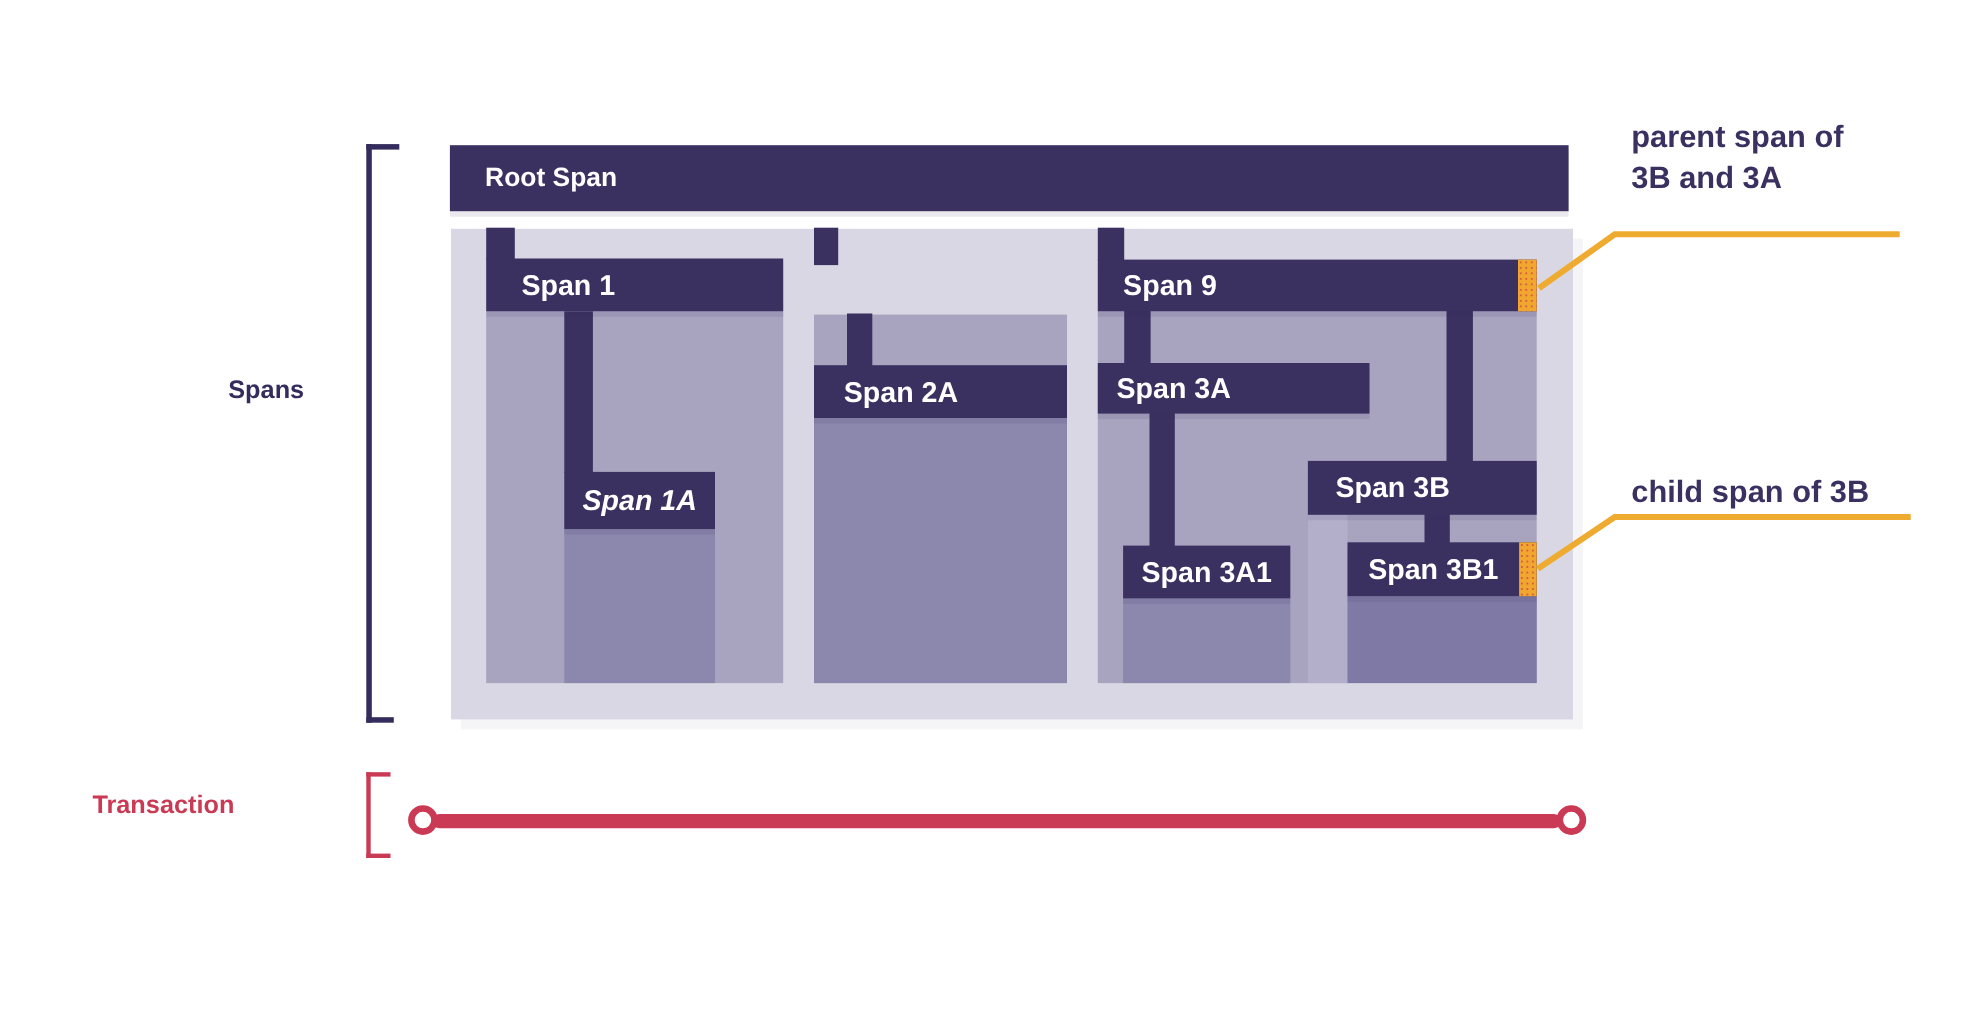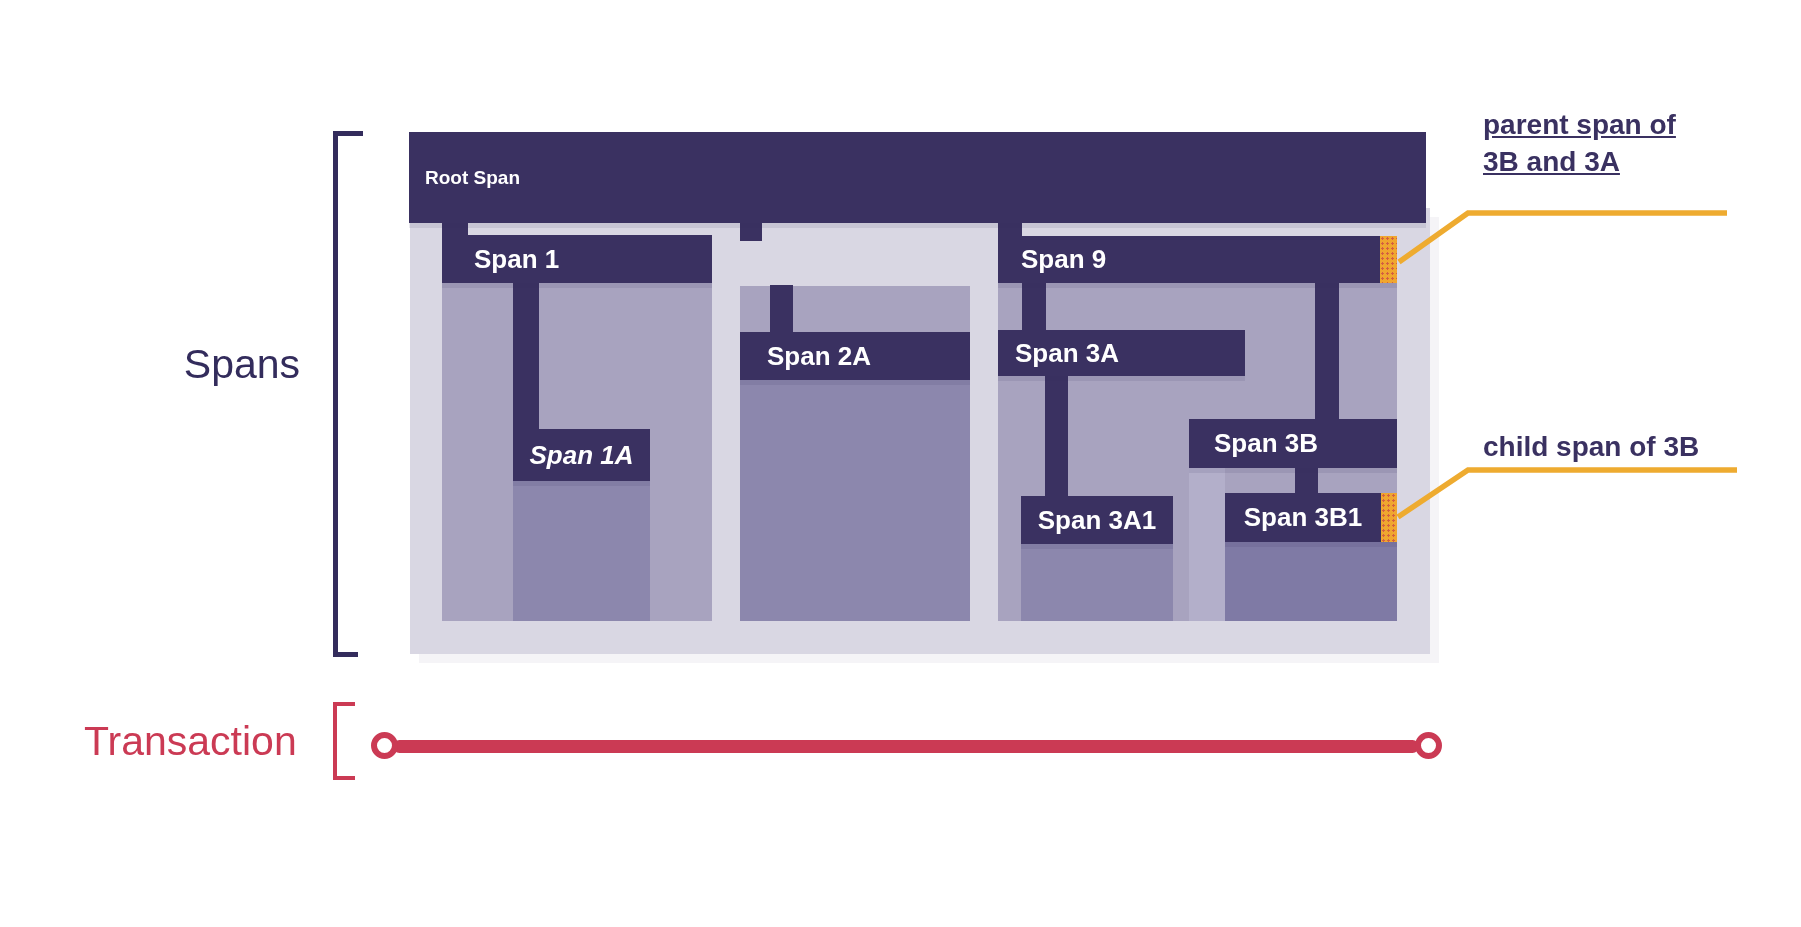--- a/index.html
+++ b/index.html
@@ -49,21 +49,21 @@
 
   
   .tip{
     position:absolute;top:0;right:0;bottom:0;
     background-color:var(--marker-orange);
     background-image:radial-gradient(rgba(197,56,72,0.65) 1.1px,transparent 1.3px);
     background-size:5px 5px;
   }
 
   
-  .axis-label{position:absolute;font-weight:normal;font-size:41px;color:var(--text-navy);}
+  .axis-label{position:absolute;font-weight:bold;font-size:23px;color:var(--text-navy);}
   .axis-label.red{color:var(--transaction-red);}
   .brk{position:absolute;background:var(--text-navy);}
   .brk.red{background:var(--transaction-red);}
 
   
   .tl-line{
     position:absolute;left:393px;top:740px;width:1026px;height:13px;
     background:var(--transaction-red);border-radius:7px;
   }
   .tl-dot{
@@ -103,21 +103,21 @@
   <div class="conn" style="left:442px;top:207px;width:26px;height:29px;"></div>
   <div class="conn" style="left:740px;top:207px;width:22px;height:34px;"></div>
   <div class="conn" style="left:998px;top:207px;width:24px;height:30px;"></div>
   <div class="conn" style="left:513px;top:283px;width:26px;height:147px;"></div>
   <div class="conn" style="left:770px;top:285px;width:23px;height:48px;"></div>
   <div class="conn" style="left:1022px;top:282px;width:24px;height:49px;"></div>
   <div class="conn" style="left:1315px;top:282px;width:24px;height:138px;"></div>
   <div class="conn" style="left:1045px;top:375px;width:23px;height:122px;"></div>
   <div class="conn" style="left:1295px;top:466px;width:23px;height:28px;"></div>
 
-  <div class="bar" style="left:409px;top:132px;width:1017px;height:91px;padding-left:16px;font-size:19px;">
+  <div class="bar" style="left:409px;top:132px;width:1017px;height:60px;padding-left:32px;font-size:24px;">
     <span>Root Span</span>
   </div>
   <div class="bar" style="left:442px;top:235px;width:270px;height:48px;padding-left:32px;">
     <span>Span 1</span>
   </div>
   <div class="bar" style="left:998px;top:236px;width:399px;height:47px;padding-left:23px;">
     <span>Span 9</span>
     <span class="tip" style="width:17px;"></span>
   </div>
   <div class="bar center" style="left:513px;top:429px;width:137px;height:52px;font-style:italic;">
@@ -138,21 +138,21 @@
   <div class="bar center" style="left:1225px;top:493px;width:172px;height:49px;padding-right:16px;">
     <span>Span 3B1</span>
     <span class="tip" style="width:16px;"></span>
   </div>
 
   <svg class="overlay" width="1801" height="927" viewBox="0 0 1801 927">
     <polyline points="1399,262 1468,213 1727,213" fill="none" stroke="#eeab30" stroke-width="5.5"></polyline>
     <polyline points="1398,517 1468,470 1737,470" fill="none" stroke="#eeab30" stroke-width="5.5"></polyline>
   </svg>
 
-  <div class="note" style="left:1483px;top:106px;text-decoration:underline;">
+  <div class="note" style="left:1483px;top:106px;">
     <div>parent span of</div>
     <div>3B and 3A</div>
   </div>
   <div class="note" style="left:1483px;top:428px;">child span of 3B</div>
 
   <div class="brk red abs" style="left:333px;top:702px;width:4px;height:78px;"></div>
   <div class="brk red abs" style="left:333px;top:702px;width:22px;height:4px;"></div>
   <div class="brk red abs" style="left:333px;top:776px;width:22px;height:4px;"></div>
   <div class="axis-label red" style="left:84px;top:718px;">Transaction</div>
 

